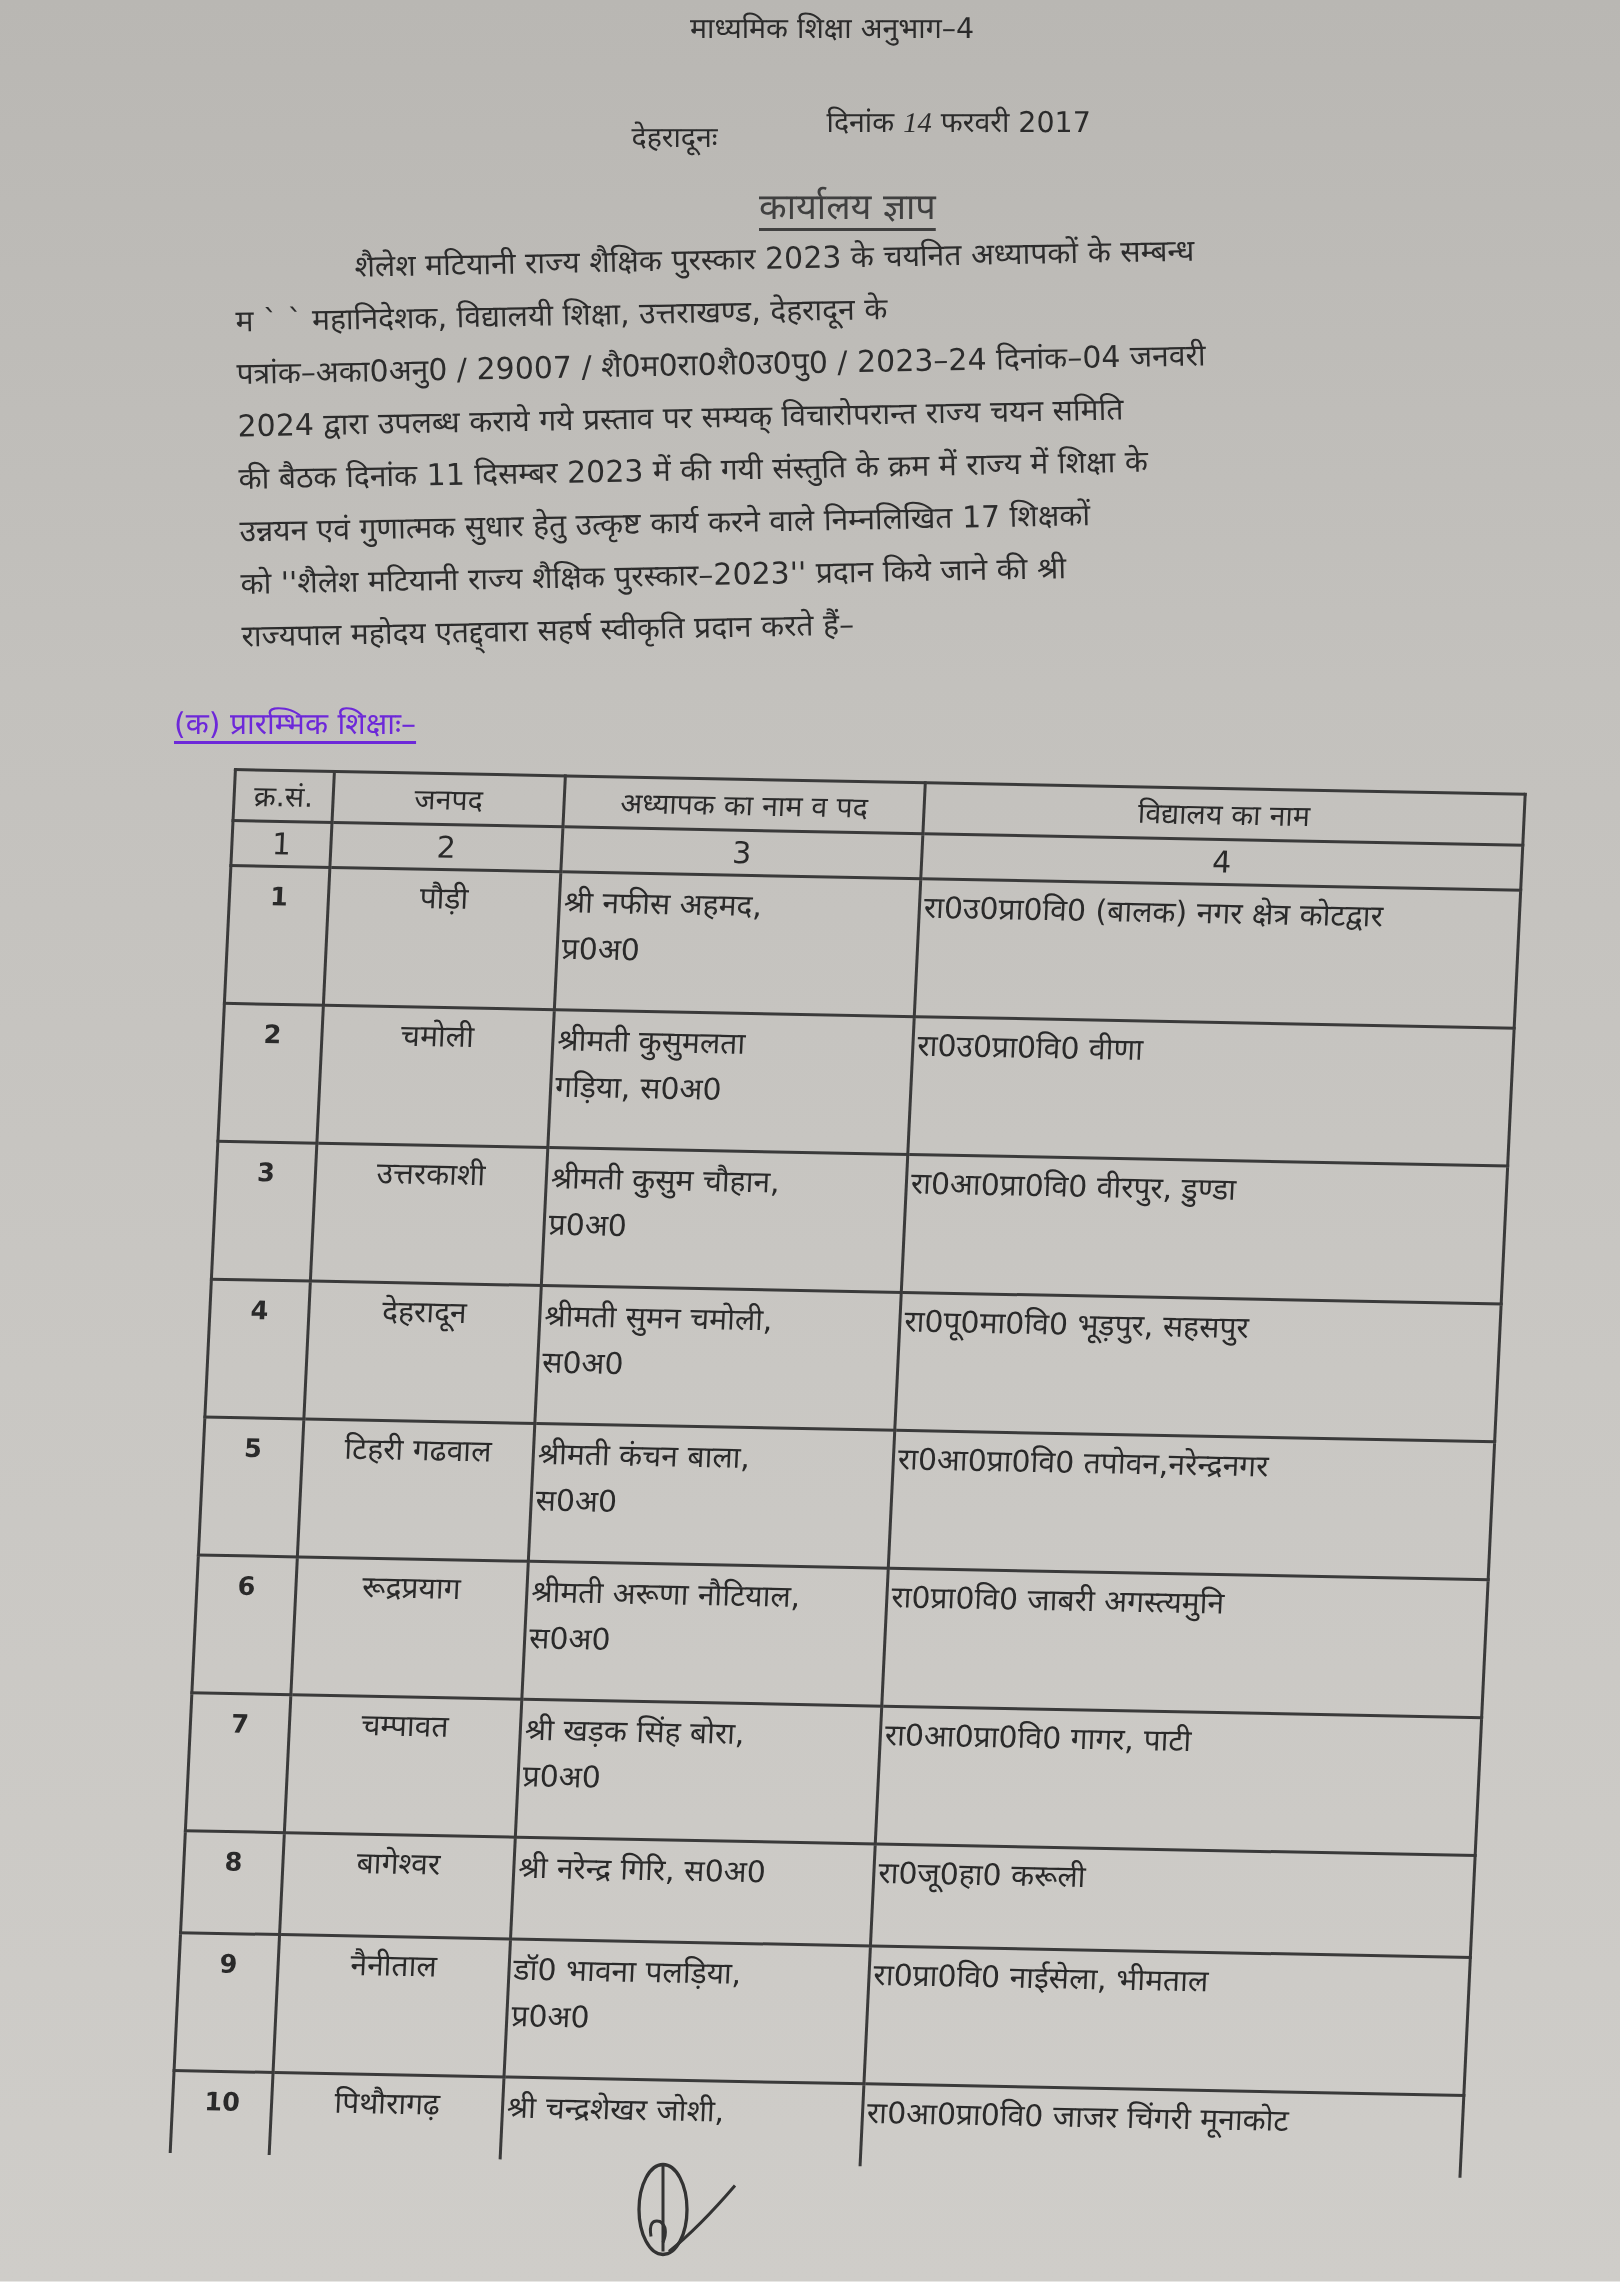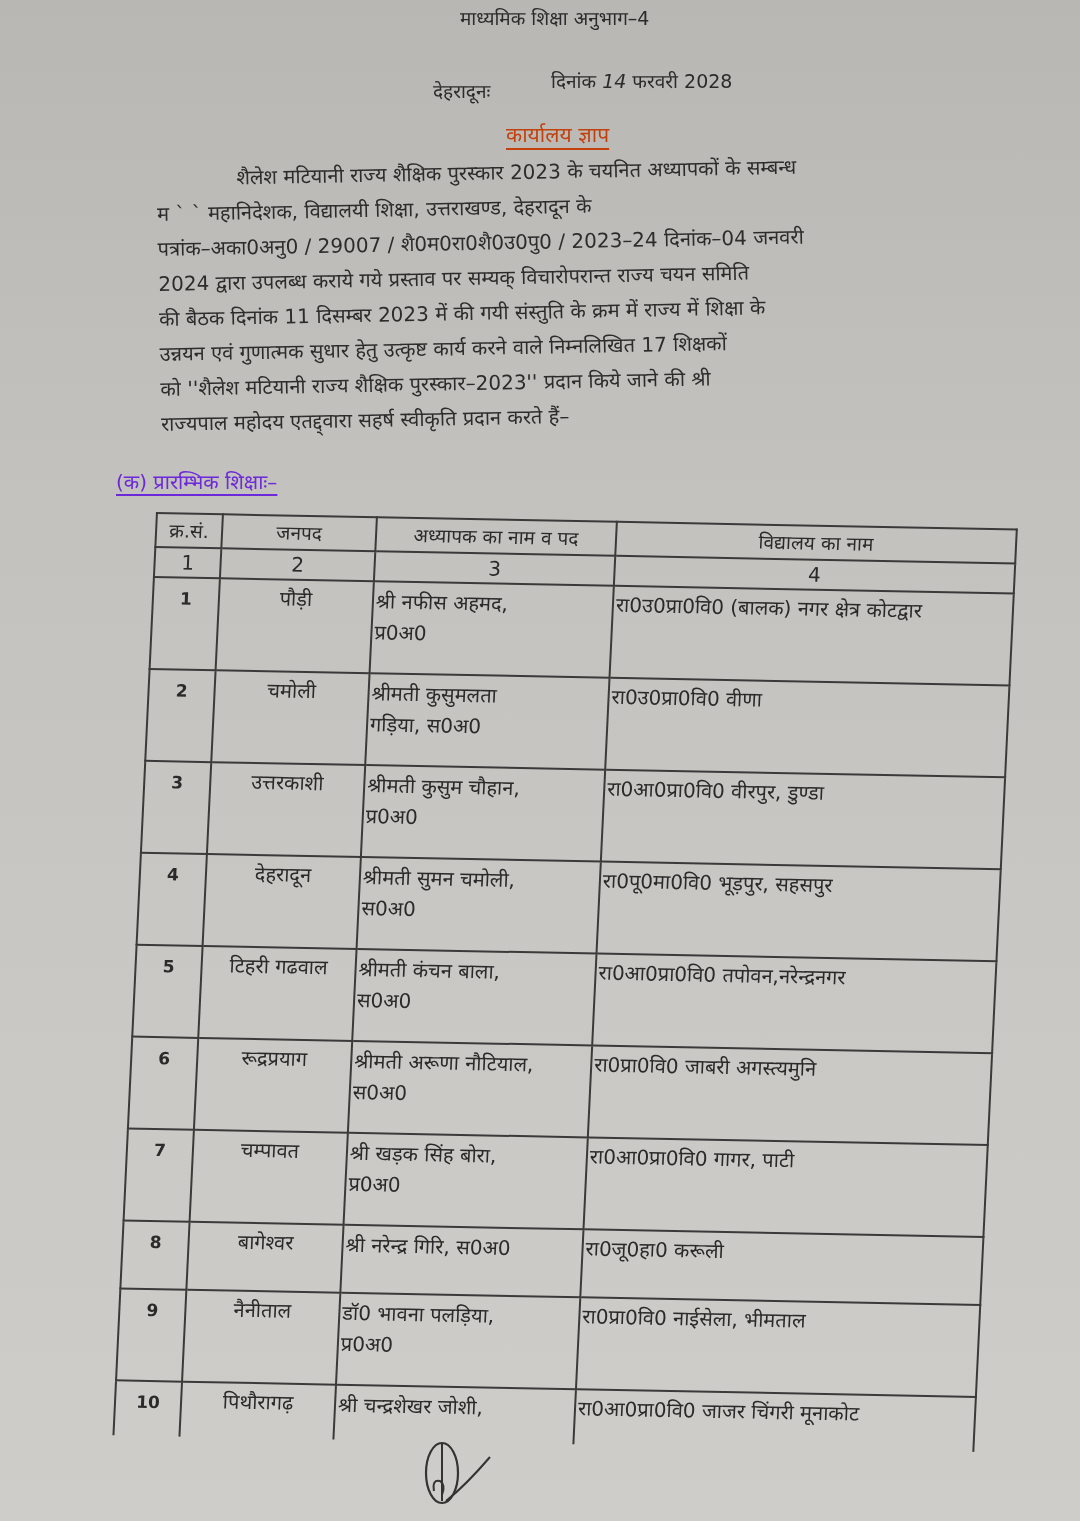--- a/index.html
+++ b/index.html
@@ -9,26 +9,26 @@
     font-family: "DejaVu Sans", "Liberation Sans", sans-serif;
     color:#2a2a2a;
     position:relative;
   }
   .page { position:absolute; left:16px; top:0; width:1080px; height:1521px; }
   .hdr { position:absolute; font-size:19px; color:#2b2b2b; white-space:nowrap; }
   .hdr-section { left:444px; top:5px; }
   .hdr-number { left:340px; top:37px; font-size:20px; }
   .hdr-number .hand { font-style:italic; font-size:19px; }
   .hdr-number .code { font-family:"DejaVu Sans", sans-serif; font-weight:bold; letter-spacing:1px; }
-  .hdr-place { left:405px; top:78px;margin-left:12px; }
+  .hdr-place { left:405px; top:78px; }
   .hdr-date { left:535px; top:68px; }
-  .hdr-date .hand { font-style:italic; }
+  .hdr-date .hand { font-style:italic;font-family:Liberation Serif, serif; }
   .title {
-    position:absolute; left:490px; top:120px; font-size:21px;
-    text-decoration:underline; text-underline-offset:6px; color:#c2410c;
+    position:absolute; left:490px; top:120px; font-size:24px;
+    text-decoration:underline; text-underline-offset:6px; color:#404040;
   }
   .para {
     position:absolute; left:140px; top:162px; width:880px;
     font-size:20px; line-height:35px; color:#2c2c2c;
     text-align:justify; transform: rotate(-1.1deg); transform-origin:left top;
   }
   .para .line { display:block; white-space:nowrap; }
   .para .line.indent { padding-left:80px; }
   .subhead {
     position:absolute; left:100px; top:468px; font-size:20px;
@@ -58,21 +58,21 @@
 
 <div class="page">
 
   <div class="hdr hdr-section">माध्यमिक शिक्षा अनुभाग–4</div>
 
 
   <div class="hdr hdr-place">देहरादूनः</div>
   <div class="hdr hdr-date">
     <span>दिनांक</span>
     <span class="hand">14</span>
-    <span>फरवरी 2028</span>
+    <span>फरवरी 2017</span>
   </div>
 
   <div class="title">कार्यालय ज्ञाप</div>
 
   <div class="para">
     <span class="line indent">शैलेश मटियानी राज्य शैक्षिक पुरस्कार 2023 के चयनित अध्यापकों के सम्बन्ध</span>
     <span class="line">म `  ` महानिदेशक,    विद्यालयी    शिक्षा,    उत्तराखण्ड,    देहरादून    के</span>
     <span class="line">पत्रांक–अका0अनु0 / 29007 / शै0म0रा0शै0उ0पु0 /   2023–24 दिनांक–04 जनवरी</span>
     <span class="line">2024 द्वारा उपलब्ध कराये गये प्रस्ताव पर सम्यक् विचारोपरान्त राज्य चयन समिति</span>
     <span class="line">की बैठक दिनांक 11 दिसम्बर 2023 में की गयी संस्तुति के क्रम में राज्य में शिक्षा के</span>

